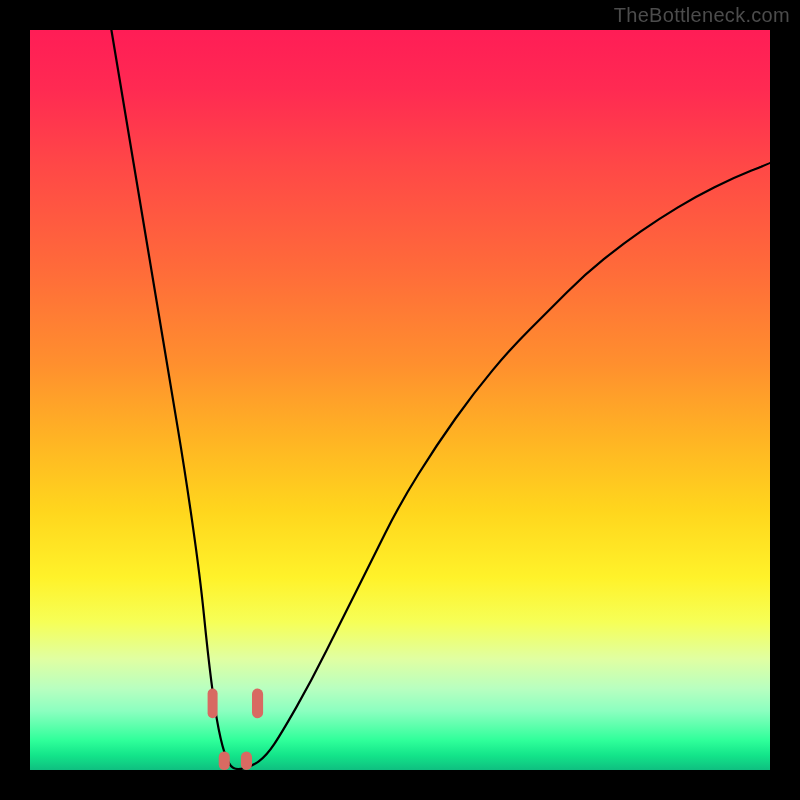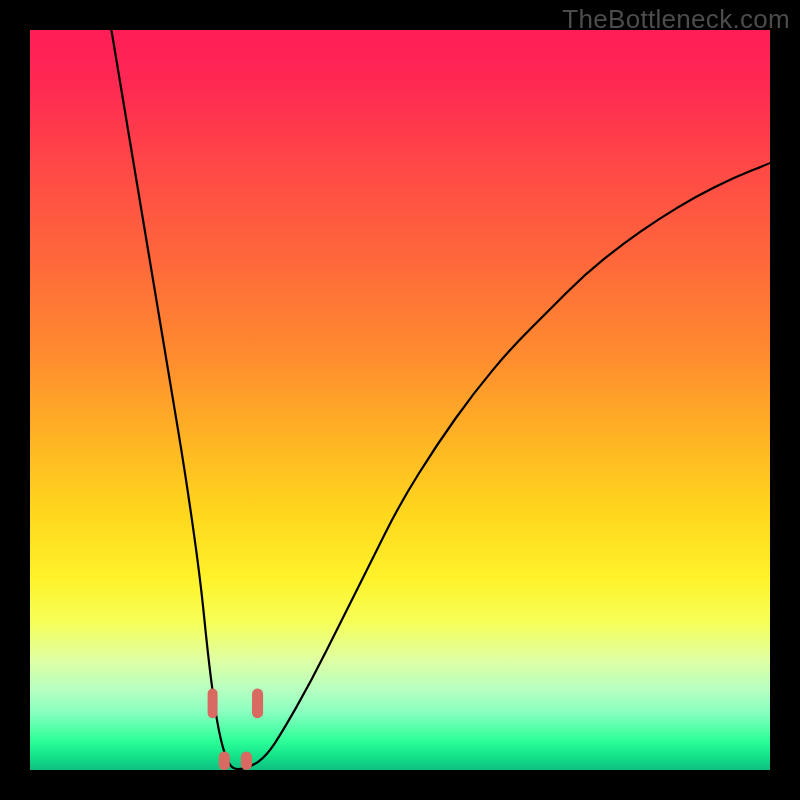--- a/index.html
+++ b/index.html
@@ -42,21 +42,21 @@
       #2fff9a 96%,
       #13e58a 98%,
       #0fbf80 100%
     );
   }
   .watermark {
     position: absolute;
     top: 4px;
     right: 10px;
     color: #4c4c4c;
-    font-size: 26px;
+    font-size: 20px;
     font-weight: 500;
     letter-spacing: 0.3px;
     user-select: none;
   }
   svg.curve {
     position: absolute;
     left: 0;
     top: 0;
     width: 740px;
     height: 740px;

